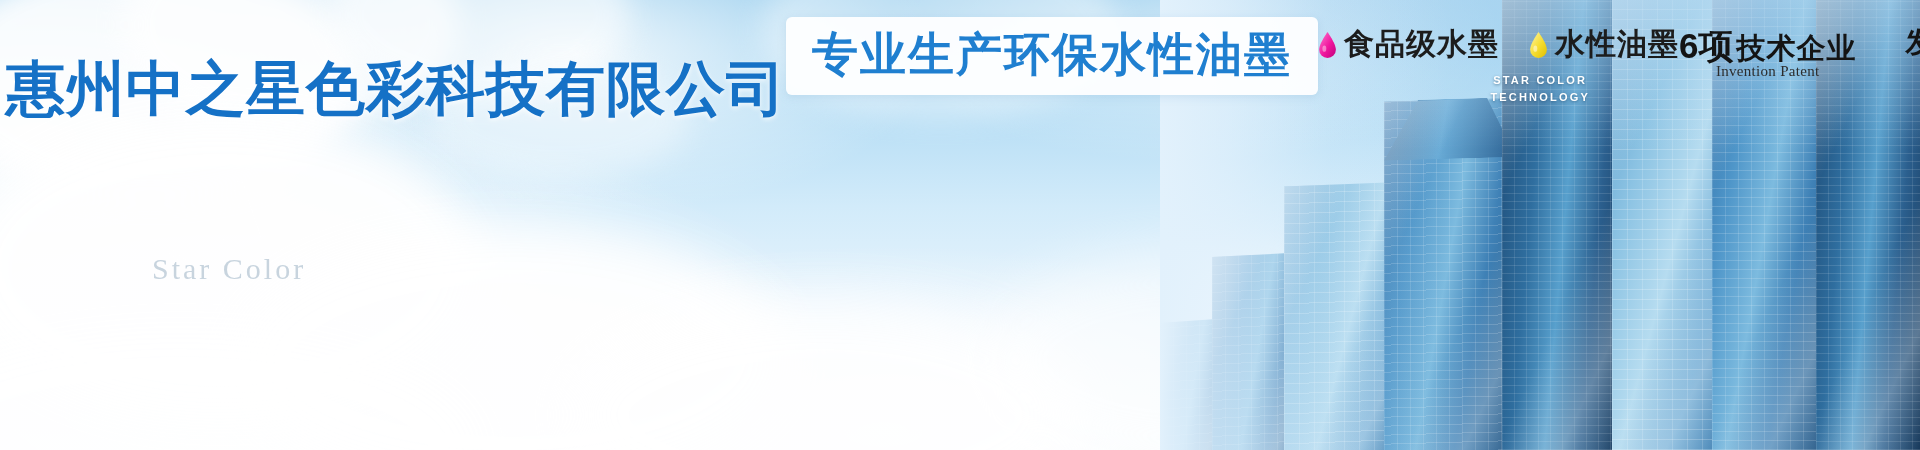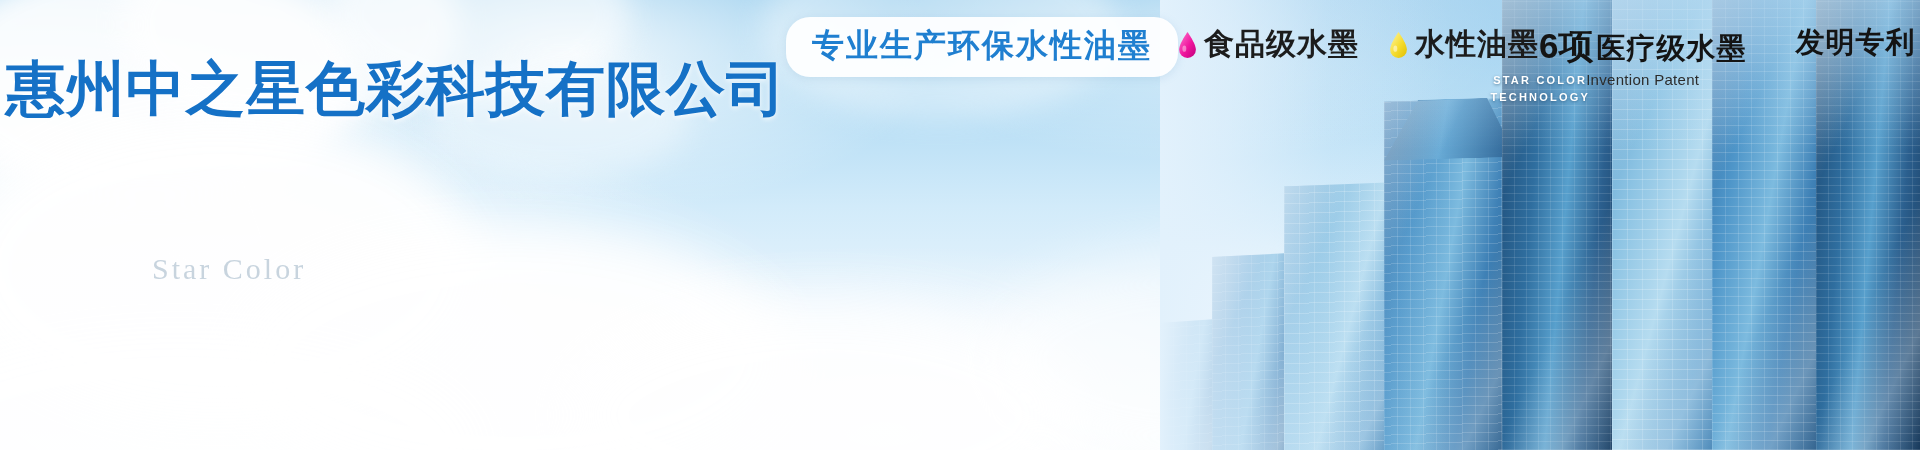--- a/index.html
+++ b/index.html
@@ -139,23 +139,23 @@
     font-size:59px; font-weight:bold; line-height:1.06;
     color:#1571c6;
     letter-spacing:1px;
     white-space:nowrap;
     text-shadow:0 2px 5px rgba(255,255,255,.75), 0 0 1px rgba(255,255,255,.9);
   }
 
   .subtitle-pill{
     margin-top:17px;
     background:rgba(255,255,255,.92);
-    border-radius:24px;
+    border-radius:6px;
     padding:7px 26px 9px;
-    font-size:32px; font-weight:bold;
+    font-size:46px; font-weight:bold;
     color:#1f7fd0;
     letter-spacing:2px;
     white-space:nowrap;
     box-shadow:0 2px 8px rgba(120,170,205,.22);
   }
 
   .features{
     margin-top:24px;
     display:flex; align-items:center; gap:30px;
     white-space:nowrap;
@@ -172,22 +172,21 @@
     display:flex; align-items:flex-start; gap:46px;
   }
   .badge{ text-align:center; }
   .badge-cn{
     display:flex; align-items:baseline; justify-content:center;
     color:#141414; white-space:nowrap; line-height:1;
   }
   .badge-big{ font-size:35px; font-weight:bold; letter-spacing:0px; }
   .badge-small{ font-size:29px; font-weight:bold; letter-spacing:1px; margin-left:3px; }
   .badge-en{
-    margin-top:8px;
-    font-size:15px; color:#2c2c2c; letter-spacing:.3px; white-space:nowrap;
+    font-size:15px; color:#2c2c2c; letter-spacing:.3px; white-space:nowrap;font-family:Liberation Serif, serif;
   }
 </style>
 </head>
 <body>
 
 <div class="banner">
 
   <div class="sky-base"></div>
   <div class="cloud c1"></div>
   <div class="cloud c2"></div>
@@ -281,21 +280,21 @@
         <span class="feature-label">水性油墨</span>
       </div>
 
     </div>
 
     <div class="badges">
 
       <div class="badge">
         <div class="badge-cn">
           <span class="badge-big">6项</span>
-          <span class="badge-small">医疗级水墨</span>
+          <span class="badge-small">技术企业</span>
         </div>
         <div class="badge-en">Invention Patent</div>
       </div>
 
       <div class="badge">
         <div class="badge-cn">
           <span class="badge-small">发明专利</span>
         </div>
       </div>
 

